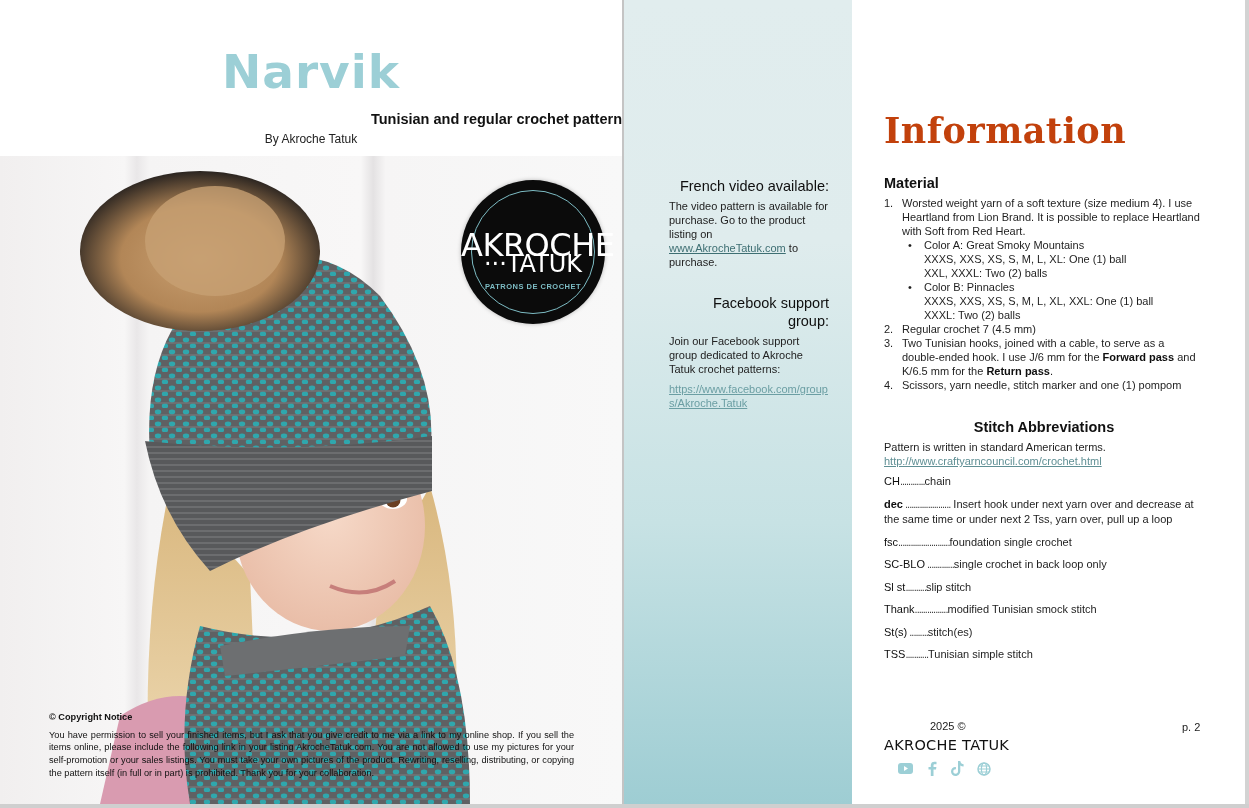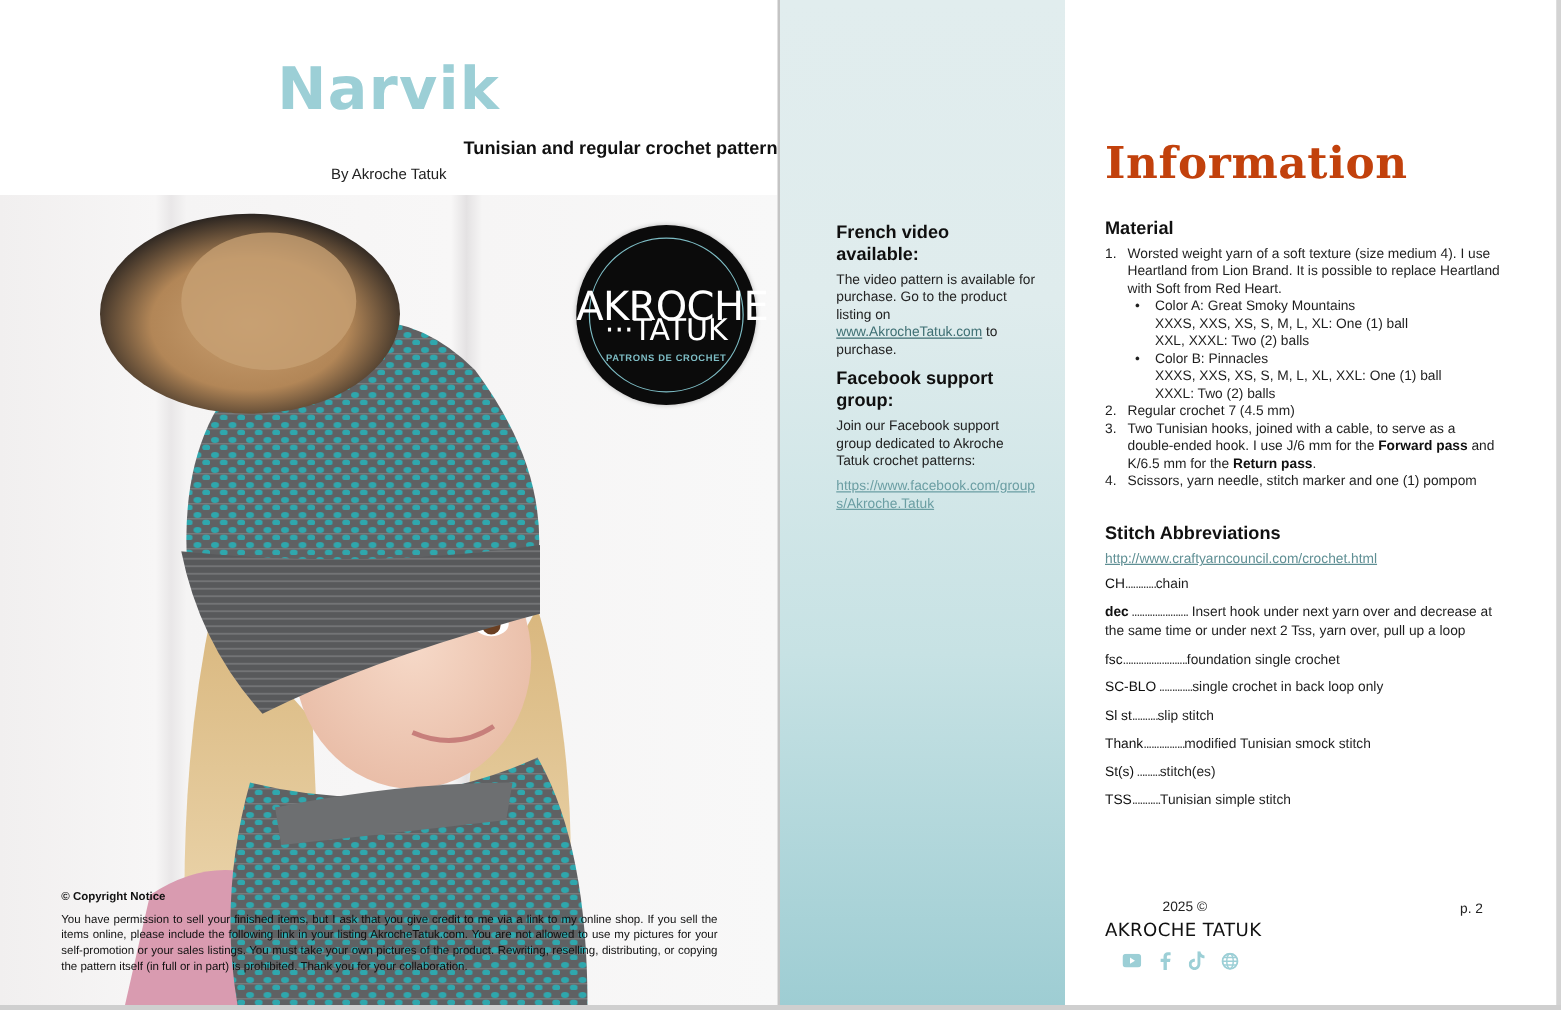--- a/index.html
+++ b/index.html
@@ -24,48 +24,48 @@
 
   .copyright { position: absolute; left: 49px; top: 711px; width: 525px; font-family: "Liberation Sans", sans-serif; font-size: 9.2px; line-height: 12.7px; color: #111; }
   .copyright .c-title { font-weight: bold; margin-bottom: 5px; }
   .copyright .c-body { text-align: justify; }
 
   
   .gutter { position: absolute; left: 622px; top: 0; width: 2px; height: 804px; background: #c4c4c4; }
   .band { position: absolute; left: 624px; top: 0; width: 228px; height: 804px;
     background: linear-gradient(180deg, #e1edee 0%, #dfeced 30%, #c7e2e4 65%, #9ecdd3 100%); }
   .band-block { position: absolute; left: 45px; width: 160px; font-family: "Liberation Sans", sans-serif; color: #222; }
-  .band-block h3 { font-size: 14.5px; font-weight: bold; color: #0f0f0f; line-height: 18px; margin-bottom: 4px; }
+  .band-block h3 { font-size: 14.5px; font-weight: normal; color: #0f0f0f; line-height: 18px; margin-bottom: 4px; text-align: right; }
   .band-block p { font-size: 11px; line-height: 14px; }
   .band-block a { color: #3e6f73; text-decoration: underline; }
   .band-block a.muted { color: #6b9ea3; }
 
   
   .right-page { position: absolute; left: 852px; top: 0; width: 393px; height: 804px; background: #fff; }
   .info-title { position: absolute; left: 32px; top: 110px; font-family: "DejaVu Serif", serif; font-weight: bold; font-size: 35px; color: #c2410c; letter-spacing: 0.5px; }
   .content { position: absolute; left: 32px; top: 174px; width: 320px; font-family: "Liberation Sans", sans-serif; font-size: 11px; line-height: 14px; color: #1e1e1e; }
   .content h4 { font-size: 14.5px; font-weight: bold; color: #111; line-height: 18px; margin-bottom: 4px; }
   .mat-list { list-style: none; }
   .mat-list > li { position: relative; padding-left: 18px; }
   .mat-list > li .num { position: absolute; left: 0; top: 0; }
   .sub-list { list-style: none; margin-left: 4px; }
   .sub-list li { position: relative; padding-left: 18px; }
   .sub-list li .dot { position: absolute; left: 2px; top: 0; }
   .b { font-weight: bold; color: #0f0f0f; }
-  .abbr-head { margin-top: 26px; }
+  .abbr-head { margin-top: 26px; text-align: center; }
   .abbr-link { color: #5f8f94; text-decoration: underline; display: block; margin-bottom: 6px; }
   .abbr-row { margin-bottom: 7px; line-height: 15.5px; }
   .abbr-row .key { color: #0f0f0f; }
   .abbr-row .dots { color: #444; letter-spacing: -1px; }
 
   .footer-year { position: absolute; left: 78px; top: 720px; font-family: "Liberation Sans", sans-serif; font-size: 11px; color: #222; }
   .footer-brand { position: absolute; left: 32px; top: 737px; font-family: "DejaVu Sans", sans-serif; font-size: 14.5px; color: #111; letter-spacing: 0.3px; }
   .footer-icons { position: absolute; left: 46px; top: 761px; display: flex; gap: 11px; align-items: center; }
   .footer-icons span { display: inline-flex; width: 15px; height: 15px; align-items: center; justify-content: center; }
-  .page-num { position: absolute; left: 292px; top: 721px; font-family: "Liberation Sans", sans-serif; font-size: 11px; color: #222; padding-left: 24px; }
+  .page-num { position: absolute; left: 306px; top: 721px; font-family: "Liberation Sans", sans-serif; font-size: 11px; color: #222; padding-left: 24px; }
 
   .right-scroll { position: absolute; left: 1245px; top: 0; width: 4px; height: 808px; background: #d3d3d3; }
   .bottom-edge { position: absolute; left: 0; top: 804px; width: 1249px; height: 4px; background: #cfcfcf; }
 </style>
 </head>
 <body>
 
 <div class="left-page">
   <div class="title">Narvik</div>
   <div class="subtitle">Tunisian and regular crochet pattern</div>
@@ -188,20 +188,21 @@
         <span>and K/6.5 mm for the</span>
         <span class="b">Return pass</span><span>.</span>
       </li>
       <li>
         <span class="num">4.</span>
         <span>Scissors, yarn needle, stitch marker and one (1) pompom</span>
       </li>
     </ol>
 
     <h4 class="abbr-head">Stitch Abbreviations</h4>
+    <div>Pattern is written in standard American terms.</div>
     <a class="abbr-link">http://www.craftyarncouncil.com/crochet.html</a>
 
     <div class="abbr-row"><span class="key">CH</span><span class="dots">............</span><span>chain</span></div>
     <div class="abbr-row"><span class="key b">dec</span><span class="dots"> ......................</span><span> Insert hook under next yarn over and decrease at the same time or under next 2 Tss, yarn over, pull up a loop</span></div>
     <div class="abbr-row"><span class="key">fsc</span><span class="dots">.........................</span><span>foundation single crochet</span></div>
     <div class="abbr-row"><span class="key">SC-BLO</span><span class="dots"> .............</span><span>single crochet in back loop only</span></div>
     <div class="abbr-row"><span class="key">Sl st</span><span class="dots">..........</span><span>slip stitch</span></div>
     <div class="abbr-row"><span class="key">Thank</span><span class="dots">................</span><span>modified Tunisian smock stitch</span></div>
     <div class="abbr-row"><span class="key">St(s)</span><span class="dots"> .........</span><span>stitch(es)</span></div>
     <div class="abbr-row"><span class="key">TSS</span><span class="dots">...........</span><span>Tunisian simple stitch</span></div>

